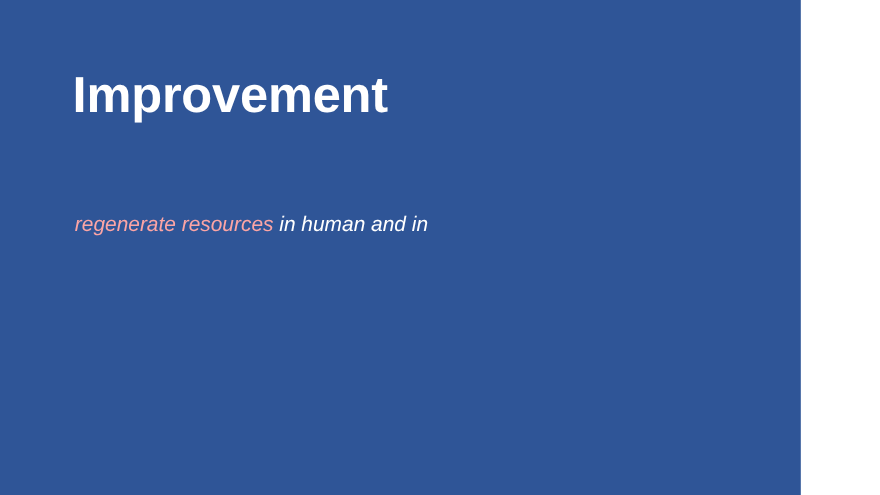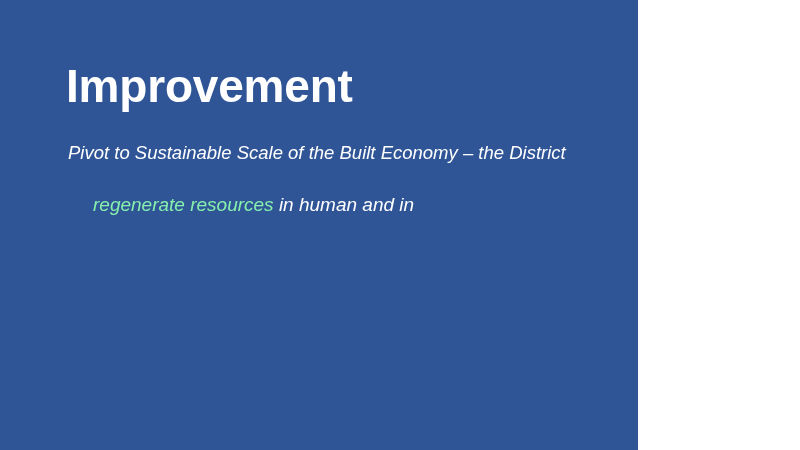--- a/index.html
+++ b/index.html
@@ -7,21 +7,21 @@
     padding: 0;
   }
   body {
     width: 800px;
     height: 450px;
     overflow: hidden;
     font-family: "Liberation Sans", sans-serif;
   }
   .slide {
     position: relative;
-    width: 638px;
+    width: 728px;
     height: 450px;
     background: #2f5597;
     box-sizing: border-box;
     overflow: hidden;
   }
   .title {
     position: absolute;
     left: 66px;
     top: 62px;
     font-size: 46px;
@@ -52,32 +52,30 @@
     color: #ffffff;
     line-height: 21.5px;
   }
   .body-line {
     white-space: nowrap;
   }
   .accent-orange {
     color: #c0632f;
   }
   .accent-blue {
-    color: #86efac;
-    margin-left: 25px;
+    color: #fca5a5;
   }
 </style>
 </head>
 <body>
 
 <div class="slide">
 
   <div class="title">Improvement</div>
 
-  <div class="subtitle">Pivot to Sustainable Scale of the Built Economy – the District</div>
 
   <div class="body-block">
 
 
     <div class="body-line"><span class="accent-blue">regenerate resources</span><span> in human and in</span></div>
 
 
   </div>
 
 </div>

